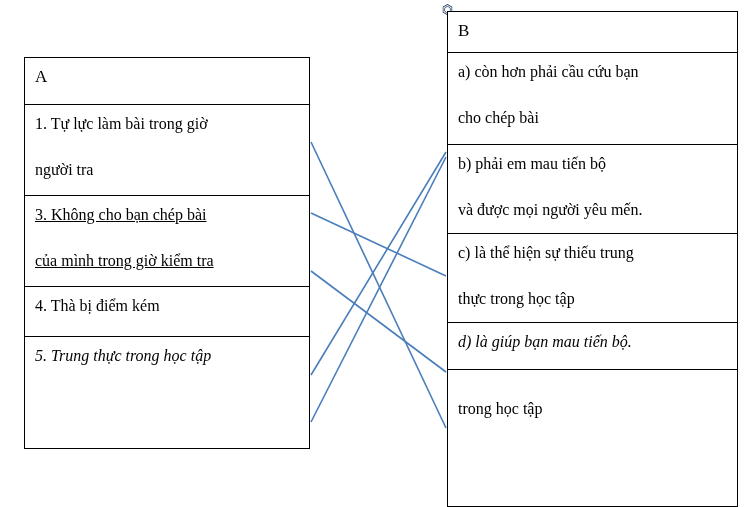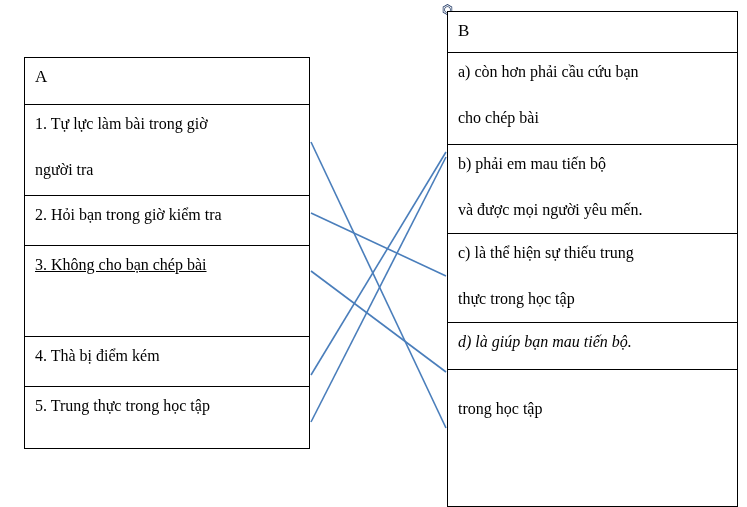--- a/index.html
+++ b/index.html
@@ -65,21 +65,21 @@
   }
   .cell .line2 {
     display: block;
     margin-top: 20px;
   }
   #table-a .cell.header { height: 47px; }
   #table-a .cell.r1 { height: 91px; }
   #table-a .cell.r2 { height: 50px; }
   #table-a .cell.r3 { height: 91px; text-decoration: underline; }
   #table-a .cell.r4 { height: 50px; }
-  #table-a .cell.r5 { height: 61px; }
+  #table-a .cell.r5 { height: 61px; font-style: italic; }
 
   #table-b .cell.header { height: 41px; }
   #table-b .cell.r1 { height: 92px; }
   #table-b .cell.r2 { height: 89px; }
   #table-b .cell.r3 { height: 89px; }
   #table-b .cell.r4 { height: 47px; font-style: italic; }
   #table-b .cell.r5 { height: 136px; }
 
   
   #move-handle {
@@ -109,25 +109,23 @@
   </svg>
 
   <div id="move-handle">⏣</div>
 
   <div class="table" id="table-a">
     <div class="cell header">A</div>
     <div class="cell r1">
       <span>1. Tự lực làm bài trong giờ</span>
       <span class="line2">người tra</span>
     </div>
-    <div class="cell r2">
-      <span>2. Hỏi bạn trong giờ kiểm tra</span>
-    </div>
     <div class="cell r3">
       <span>3. Không cho bạn chép bài</span>
+      <span class="line2">của mình trong giờ kiểm tra</span>
     </div>
     <div class="cell r4">
       <span>4. Thà bị điểm kém</span>
     </div>
     <div class="cell r5">
       <span>5. Trung thực trong học tập</span>
     </div>
   </div>
 
   <div class="table" id="table-b">

